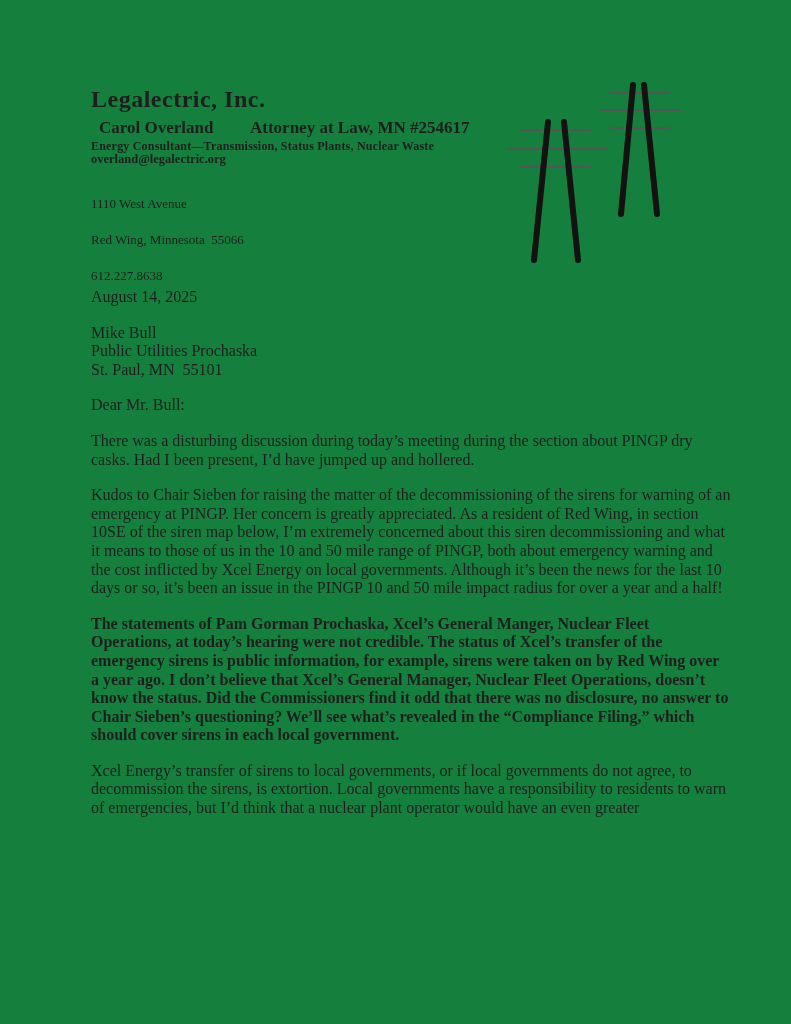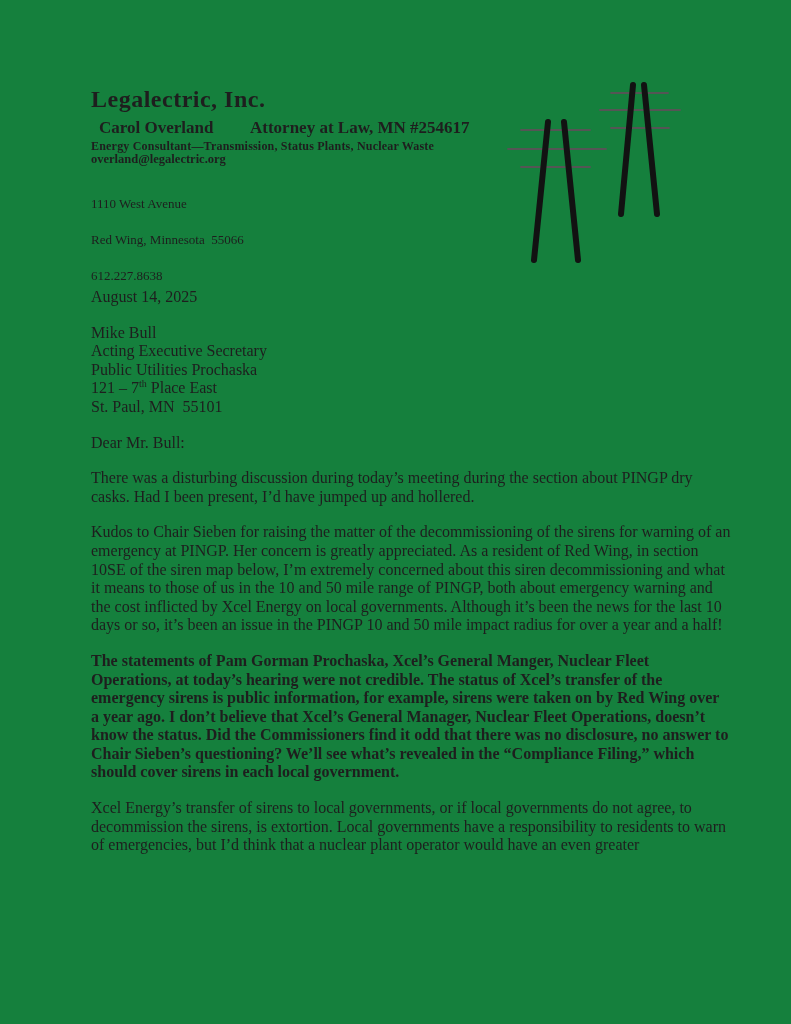--- a/index.html
+++ b/index.html
@@ -81,23 +81,21 @@
         <line x1="144" y1="10" x2="157" y2="139" stroke="#121212" stroke-width="6"></line>
       </g>
     </svg>
   </header>
 
   <main class="letter-body">
     <p class="date">August 14, 2025</p>
 
     <div class="recipient block">
       <div>Mike Bull</div>
-      <div>Acting Executive Secretary</div>
       <div>Public Utilities Prochaska</div>
-      <div><span>121 – 7</span><sup>th</sup><span> Place East</span></div>
       <div>St. Paul, MN  55101</div>
     </div>
 
 
     <p>Dear Mr. Bull:</p>
     <p>There was a disturbing discussion during today’s meeting during the section about PINGP dry casks. Had I been present, I’d have jumped up and hollered.</p>
     <p>Kudos to Chair Sieben for raising the matter of the decommissioning of the sirens for warning of an emergency at PINGP. Her concern is greatly appreciated. As a resident of Red Wing, in section 10SE of the siren map below, I’m extremely concerned about this siren decommissioning and what it means to those of us in the 10 and 50 mile range of PINGP, both about emergency warning and the cost inflicted by Xcel Energy on local governments. Although it’s been the news for the last 10 days or so, it’s been an issue in the PINGP 10 and 50 mile impact radius for over a year and a half!</p>
     <p class="bold">The statements of Pam Gorman Prochaska, Xcel’s General Manger, Nuclear Fleet Operations, at today’s hearing were not credible. The status of Xcel’s transfer of the emergency sirens is public information, for example, sirens were taken on by Red Wing over a year ago. I don’t believe that Xcel’s General Manager, Nuclear Fleet Operations, doesn’t know the status. Did the Commissioners find it odd that there was no disclosure, no answer to Chair Sieben’s questioning? We’ll see what’s revealed in the “Compliance Filing,” which should cover sirens in each local government.</p>
     <p>Xcel Energy’s transfer of sirens to local governments, or if local governments do not agree, to decommission the sirens, is extortion. Local governments have a responsibility to residents to warn of emergencies, but I’d think that a nuclear plant operator would have an even greater</p>
   </main>

